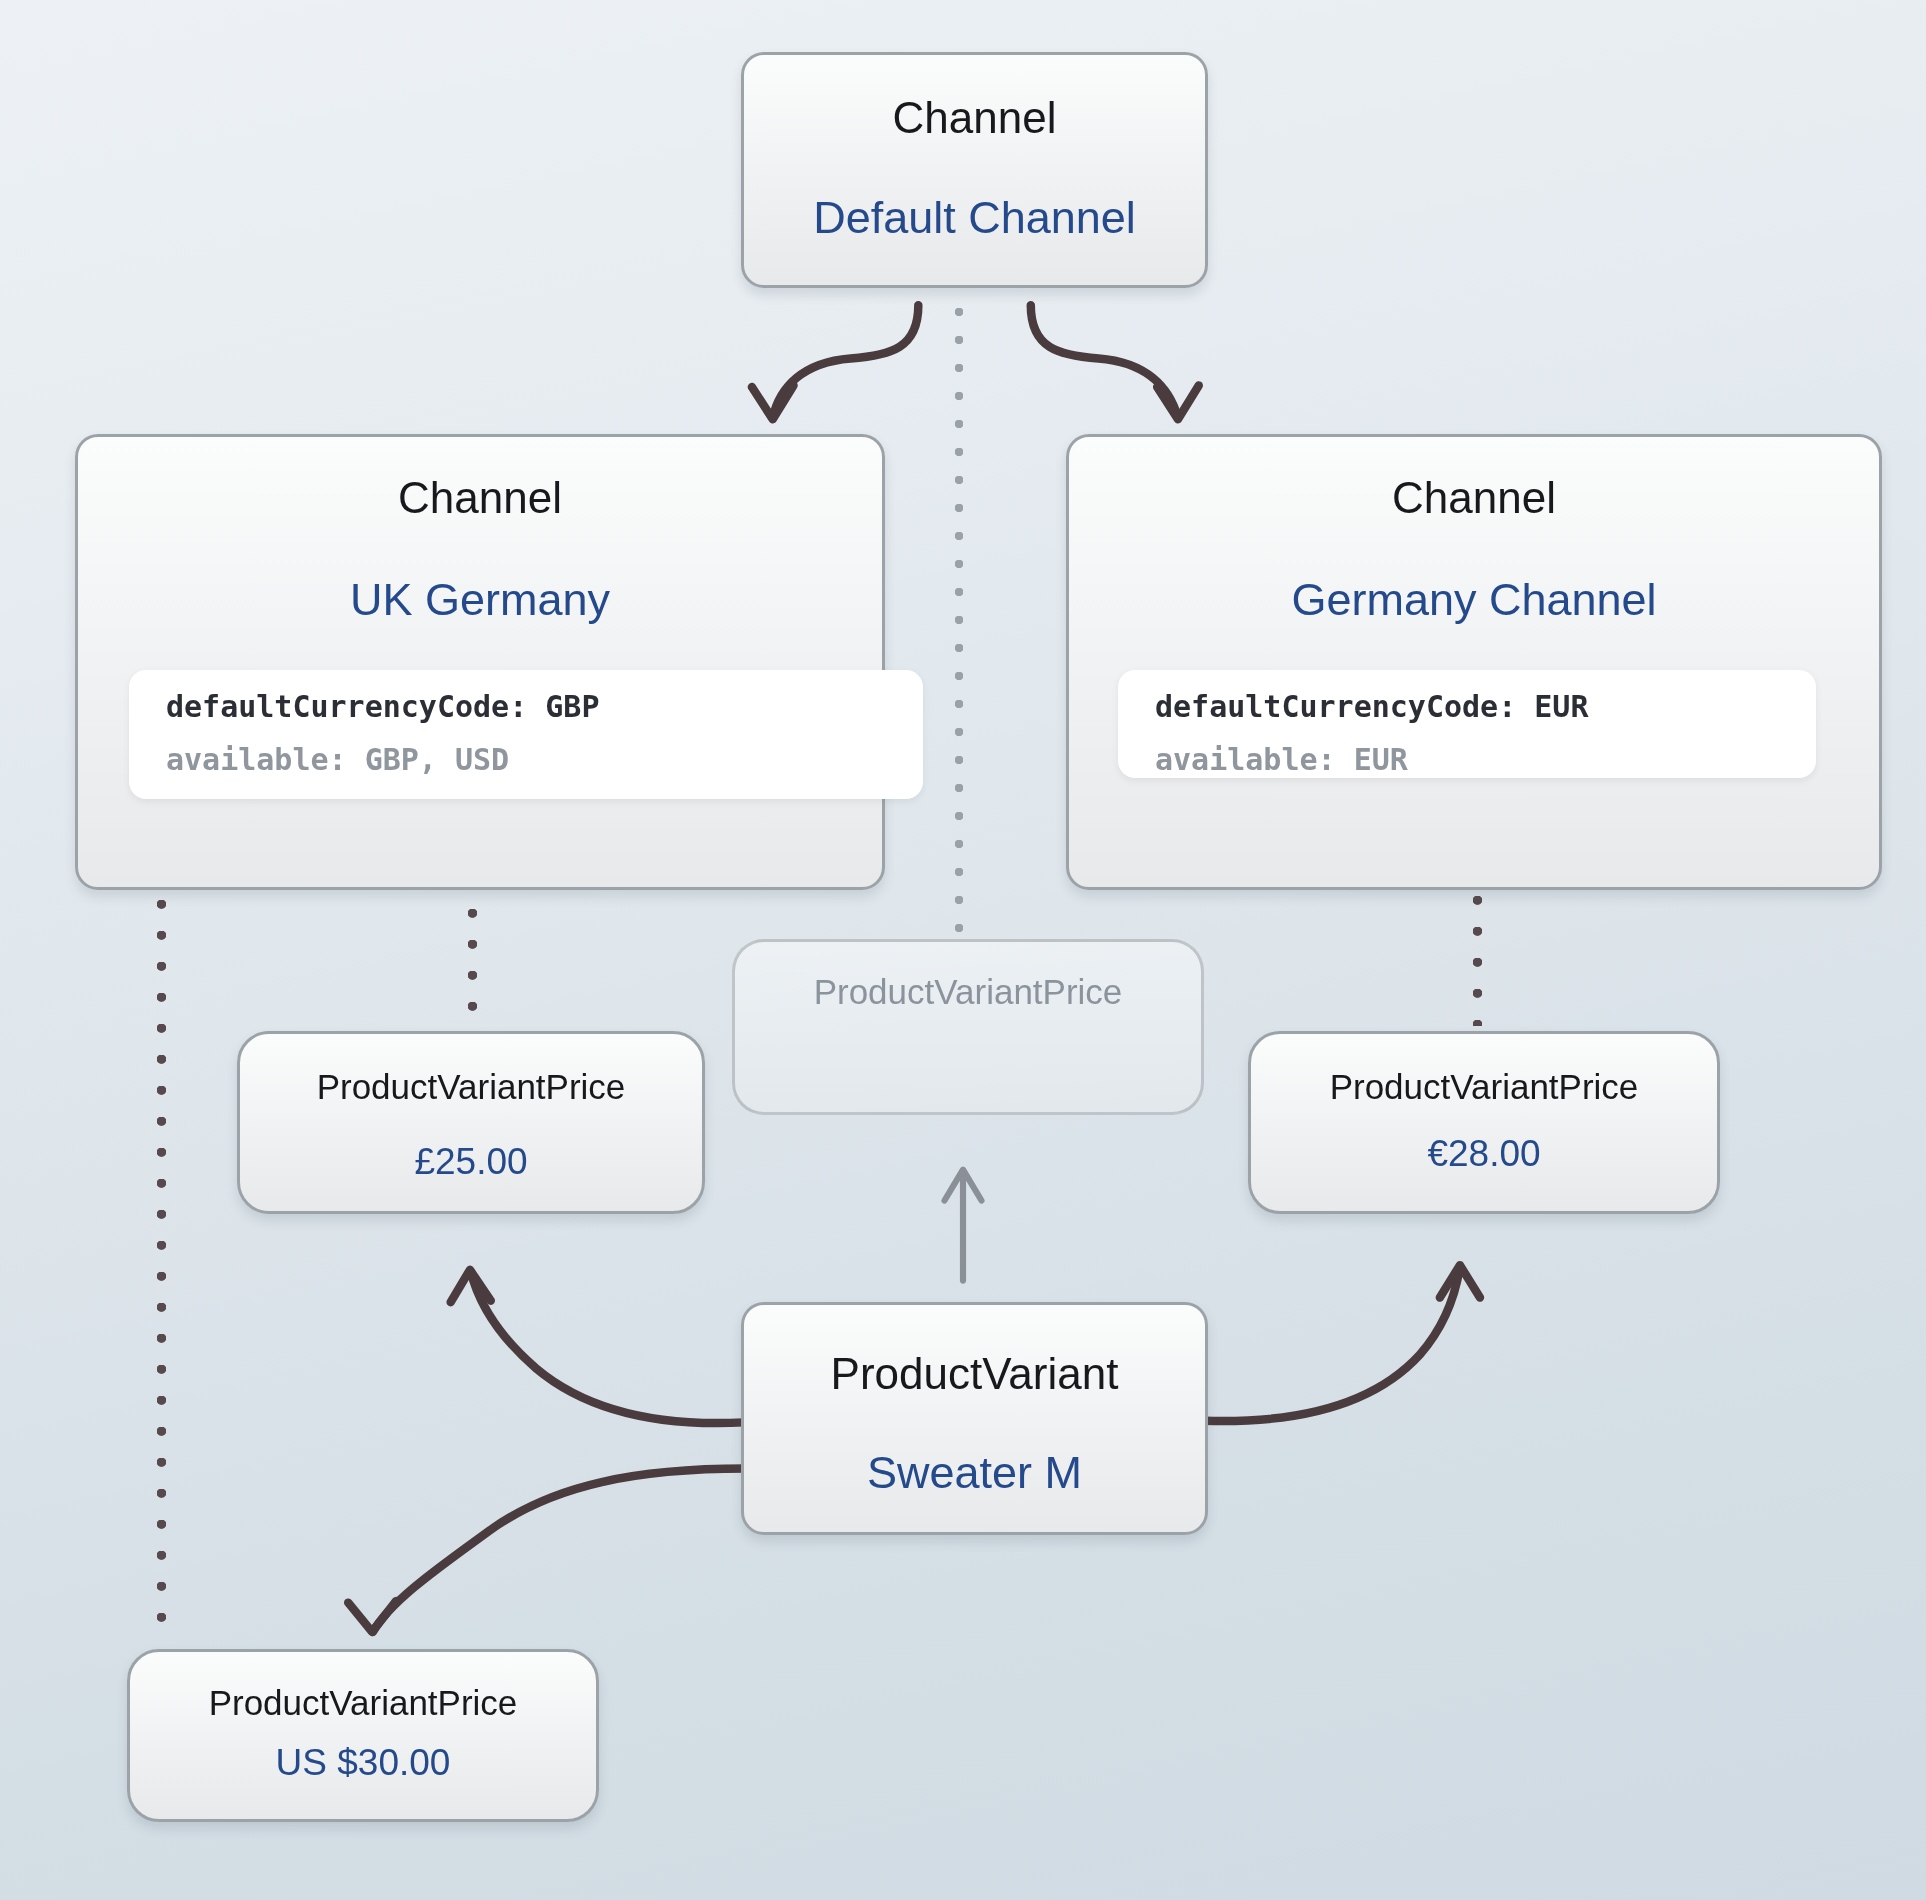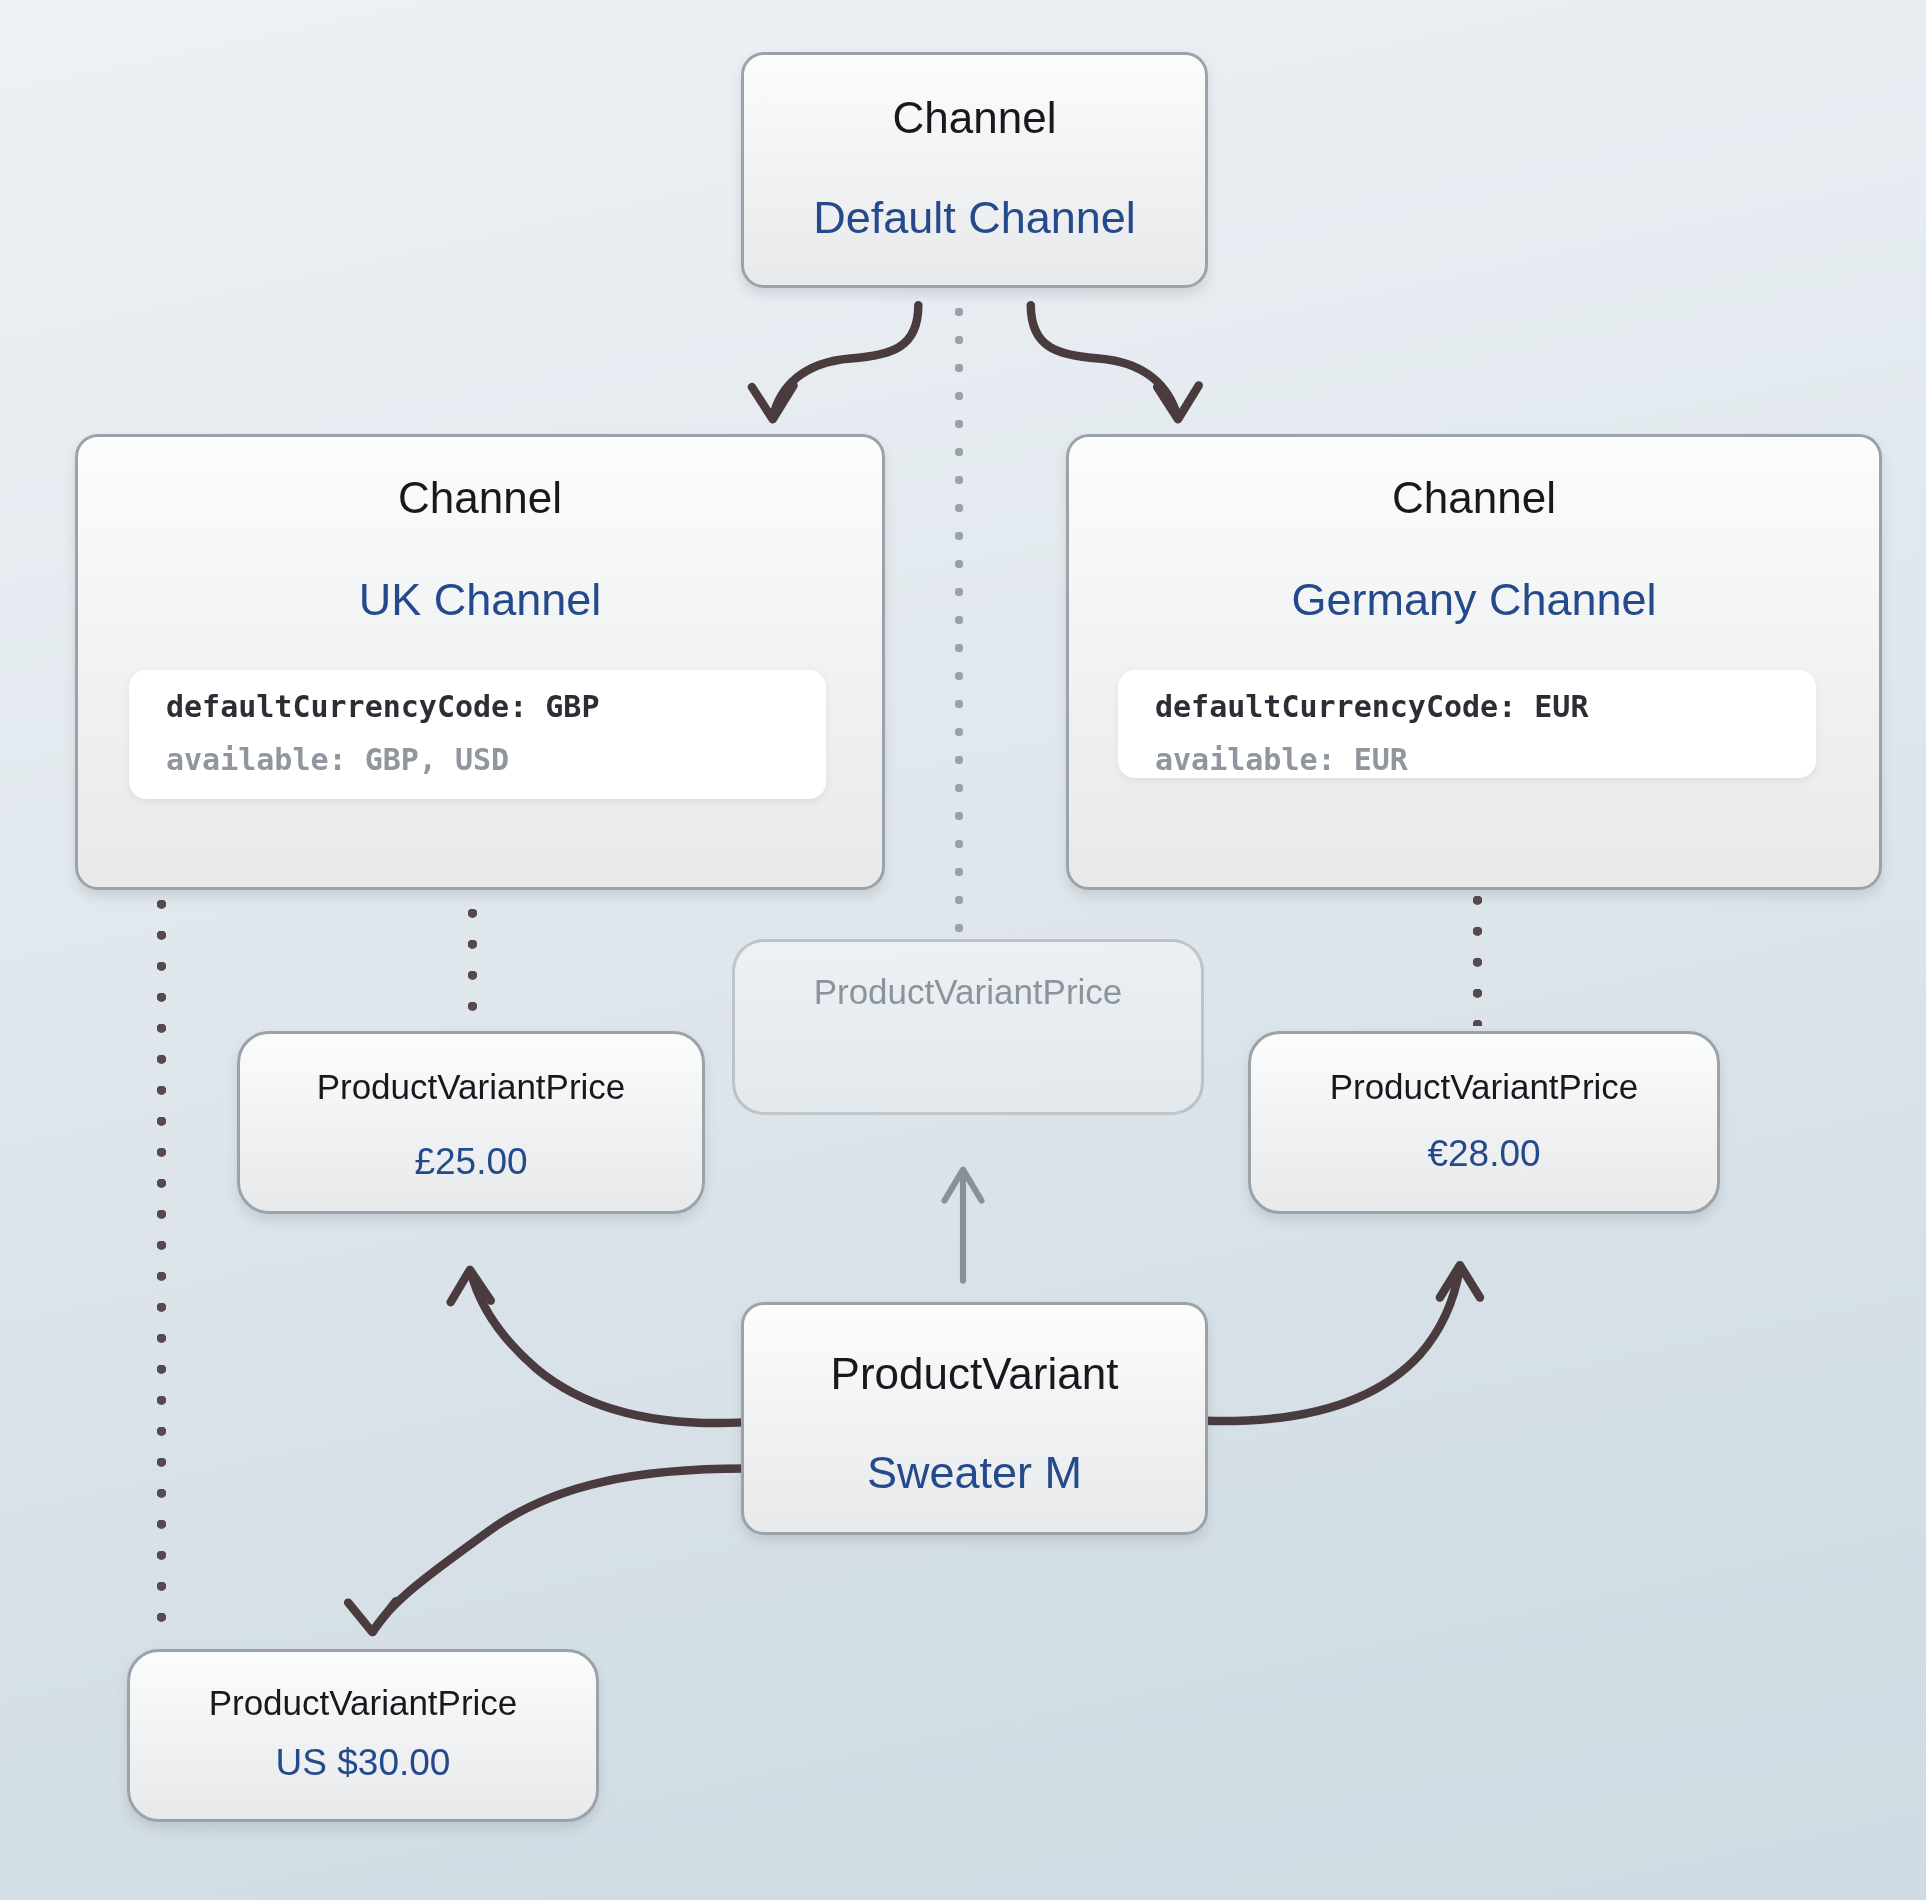--- a/index.html
+++ b/index.html
@@ -78,22 +78,22 @@
     </g>
   </svg>
 
   <div class="node" style="left:741px;top:52px;width:467px;height:236px;">
     <div class="t-line t-type" style="top:37px;">Channel</div>
     <div class="t-line t-name" style="top:137px;">Default Channel</div>
   </div>
 
   <div class="node" style="left:75px;top:434px;width:810px;height:456px;">
     <div class="t-line t-type" style="top:35px;">Channel</div>
-    <div class="t-line t-name" style="top:137px;">UK Channel</div>
-    <div class="code-box" style="left:51px;top:233px;width:697px;height:129px;">
+    <div class="t-line t-name" style="top:137px;">UK Germany</div>
+    <div class="code-box" style="left:51px;top:233px;width:794px;height:129px;">
       <div class="code-line code-line--main">defaultCurrencyCode: GBP</div>
       <div class="code-line code-line--sub">available: GBP, USD</div>
     </div>
   </div>
 
   <div class="node" style="left:1066px;top:434px;width:816px;height:456px;">
     <div class="t-line t-type" style="top:35px;">Channel</div>
     <div class="t-line t-name" style="top:137px;">Germany Channel</div>
     <div class="code-box" style="left:49px;top:233px;width:698px;height:108px;">
       <div class="code-line code-line--main">defaultCurrencyCode: EUR</div>

